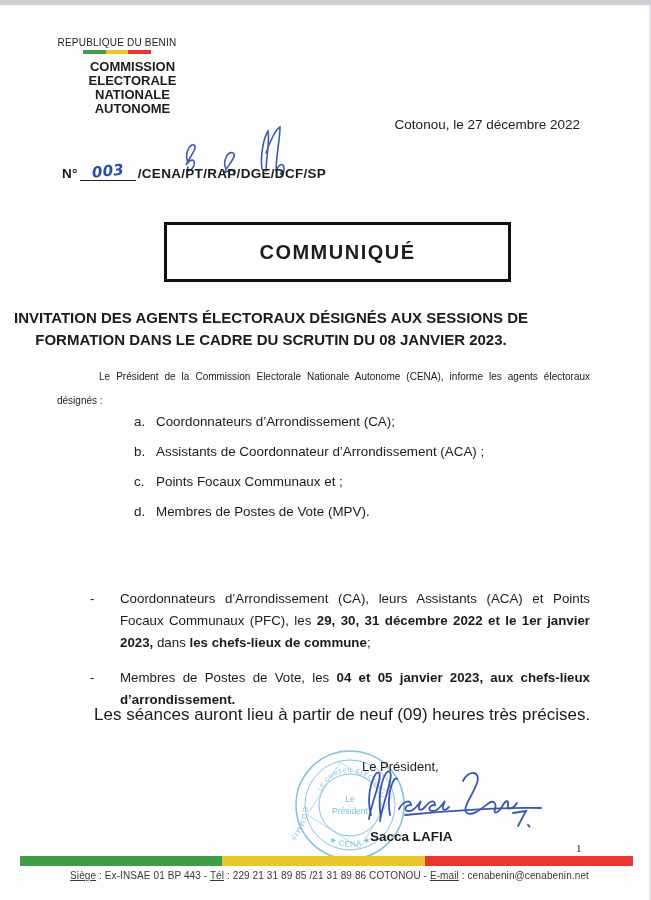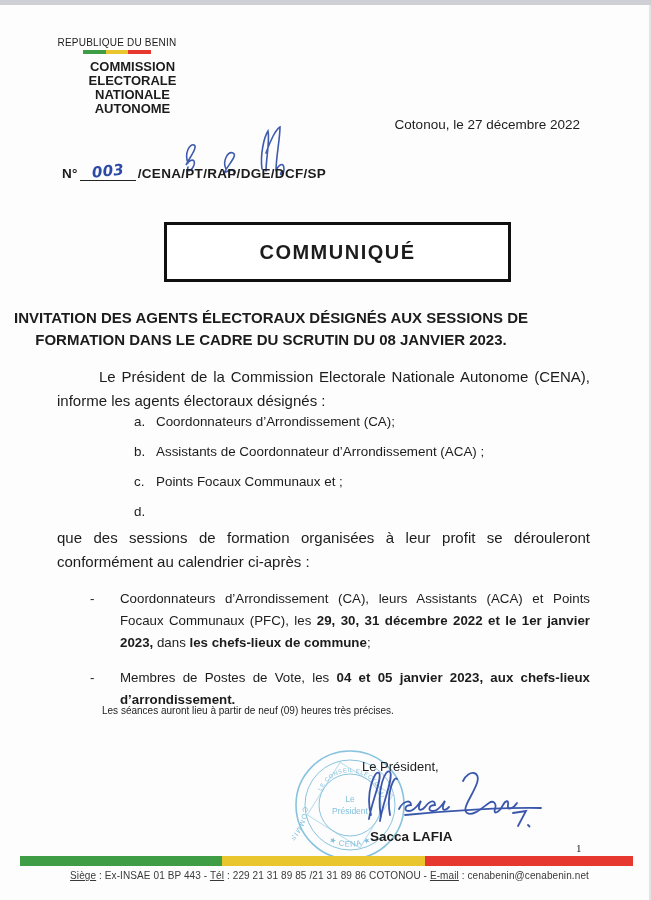--- a/index.html
+++ b/index.html
@@ -30,35 +30,35 @@
 
   .communique-box{
     position:absolute;top:217px;left:164px;width:341px;height:54px;
     border:3px solid #101010;display:flex;align-items:center;justify-content:center;
     font-size:20px;font-weight:bold;letter-spacing:1.5px;background:#fff;
   }
 
   .subject{position:absolute;top:302px;left:0;width:542px;text-align:center;font-weight:bold;font-size:15px;line-height:22px;}
   .subject div{white-space:nowrap;}
 
-  .para{position:absolute;left:57px;width:533px;font-size:15px;line-height:23.5px;text-align:justify;}
+  .para{position:absolute;left:57px;width:533px;font-size:10px;line-height:23.5px;text-align:justify;}
   .intro{top:360px;text-indent:42px;}
   .para2{top:521px;}
 
   .lettered{position:absolute;top:407px;left:134px;width:460px;font-size:13.4px;}
   .lettered .row{display:flex;margin-bottom:10px;line-height:20px;}
   .lettered .mk{width:22px;flex:none;}
 
   .dashlist{position:absolute;top:583px;left:88px;width:502px;font-size:13.3px;line-height:22px;}
   .ditem{position:relative;padding-left:32px;text-align:justify;}
   .ditem + .ditem{margin-top:13px;}
   .dash{position:absolute;left:2px;top:0;}
   .ditem b{font-weight:bold;}
 
-  .closing{position:absolute;top:700px;left:102px;font-size:10px;}
+  .closing{position:absolute;top:700px;left:94px;font-size:17px;}
 
   .sig-title{position:absolute;top:754px;left:362px;font-size:13px;}
   .stamp{position:absolute;top:742px;left:292px;width:116px;height:116px;}
   .signature{position:absolute;top:758px;left:345px;width:210px;height:68px;}
   .sig-name{position:absolute;top:824px;left:370px;font-size:13.5px;font-weight:bold;}
 
   .pagenum{position:absolute;top:837px;left:576px;font-size:11px;font-family:"Liberation Serif",serif;}
 
   .footer-bar{position:absolute;top:851px;left:20px;width:613px;height:10px;display:flex;}
   .footer-bar i{height:100%;}
@@ -115,24 +115,24 @@
     <div class="row">
         <span class="mk">b.</span>
         <span>Assistants de Coordonnateur d’Arrondissement (ACA) ;</span>
       </div>
     <div class="row">
         <span class="mk">c.</span>
         <span>Points Focaux Communaux et ;</span>
       </div>
     <div class="row">
         <span class="mk">d.</span>
+        <span>Membres de Postes de Vote (MPV).</span>
       </div>
   </div>
 
-  <div class="para para2">que des sessions de formation organisées à leur profit se dérouleront conformément au calendrier ci-après :</div>
 
   <div class="dashlist">
     <div class="ditem"><span class="dash">-</span><span>Coordonnateurs d’Arrondissement (CA), leurs Assistants (ACA) et Points Focaux Communaux (PFC), les </span><b>29, 30, 31 décembre 2022 et le 1er janvier 2023,</b><span> dans </span><b>les chefs-lieux de commune</b><span>;</span></div>
     <div class="ditem"><span class="dash">-</span><span>Membres de Postes de Vote, les </span><b>04 et 05 janvier 2023, aux chefs-lieux d’arrondissement.</b></div>
   </div>
 
   <div class="closing">Les séances auront lieu à partir de neuf (09) heures très précises.</div>
 
   <div class="stamp">
     <svg width="116" height="116" viewBox="0 0 116 116">

